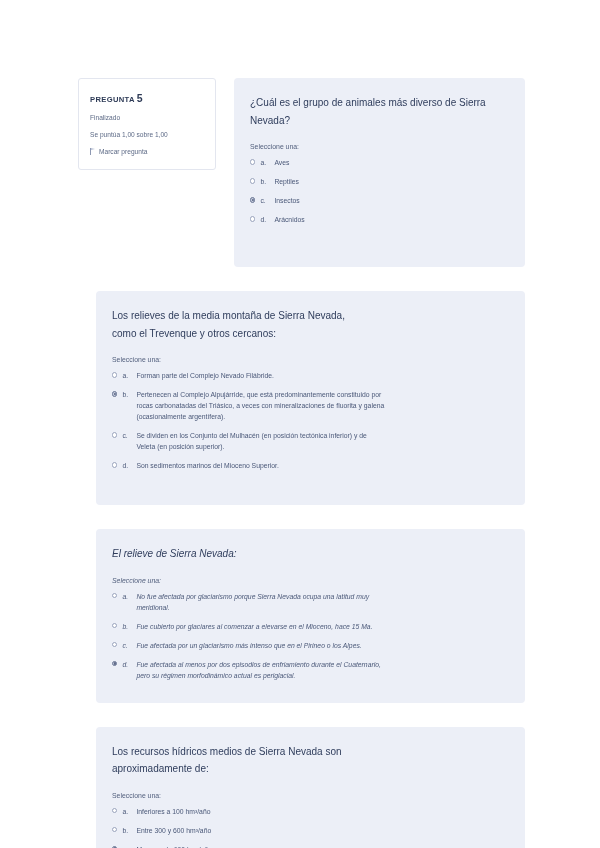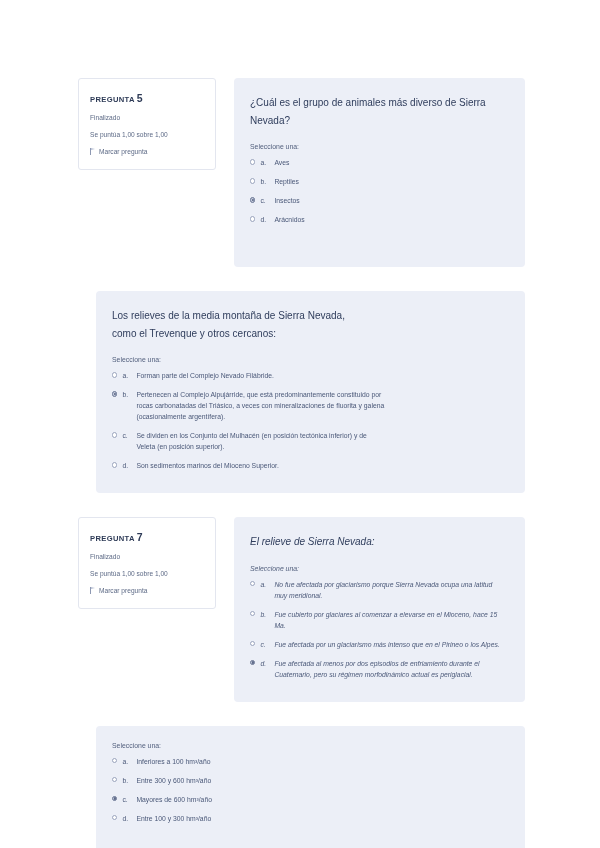--- a/index.html
+++ b/index.html
@@ -171,21 +171,21 @@
     width: 9px;
     color: #4a5878;
   }
   .opt-text {
     flex: 1 1 auto;
     max-width: 248px;
   }
 
   
   .q5 .qpanel { padding-bottom: 42px; }
-  .q6 .qpanel { padding-bottom: 22px; }
+  .q6 .qpanel { padding-bottom: 34px; }
   .q7 .qpanel { padding-bottom: 22px; font-style: italic; }
   .q8 .qpanel { padding-bottom: 30px; }
 </style>
 </head>
 <body>
 
 <div class="page">
   <div class="quiz-list" id="question-list">
       <div class="question-row q5">
         <div class="qinfo-card">
@@ -246,29 +246,20 @@
             </label>
             <label class="option">
               <span class="radio"></span>
               <span class="opt-letter">d.</span>
               <span class="opt-text">Son sedimentos marinos del Mioceno Superior.</span>
             </label>
           </div>
         </div>
       </div>
       <div class="question-row q7">
-        <div class="qinfo-card">
-          <div class="qinfo-title"><span>PREGUNTA</span><span class="qnum">7</span></div>
-          <div class="qinfo-line">Finalizado</div>
-          <div class="qinfo-line">Se puntúa 1,00 sobre 1,00</div>
-          <div class="qinfo-flagrow">
-            <span class="flag-icon"></span>
-            <span>Marcar pregunta</span>
-          </div>
-        </div>
         <div class="qpanel">
           <div class="qtext">El relieve de Sierra Nevada:</div>
           <div class="qprompt">Seleccione una:</div>
           <div class="options">
             <label class="option">
               <span class="radio"></span>
               <span class="opt-letter">a.</span>
               <span class="opt-text">No fue afectada por glaciarismo porque Sierra Nevada ocupa una latitud muy meridional.</span>
             </label>
             <label class="option">
@@ -284,20 +275,21 @@
             <label class="option">
               <span class="radio checked"></span>
               <span class="opt-letter">d.</span>
               <span class="opt-text">Fue afectada al menos por dos episodios de enfriamiento durante el Cuaternario, pero su régimen morfodinámico actual es periglacial.</span>
             </label>
           </div>
         </div>
       </div>
       <div class="question-row q8">
         <div class="qpanel">
+          <div class="qtext">Los recursos hídricos medios de Sierra Nevada son aproximadamente de:</div>
           <div class="qprompt">Seleccione una:</div>
           <div class="options">
             <label class="option">
               <span class="radio"></span>
               <span class="opt-letter">a.</span>
               <span class="opt-text">Inferiores a 100 hm³/año</span>
             </label>
             <label class="option">
               <span class="radio"></span>
               <span class="opt-letter">b.</span>

